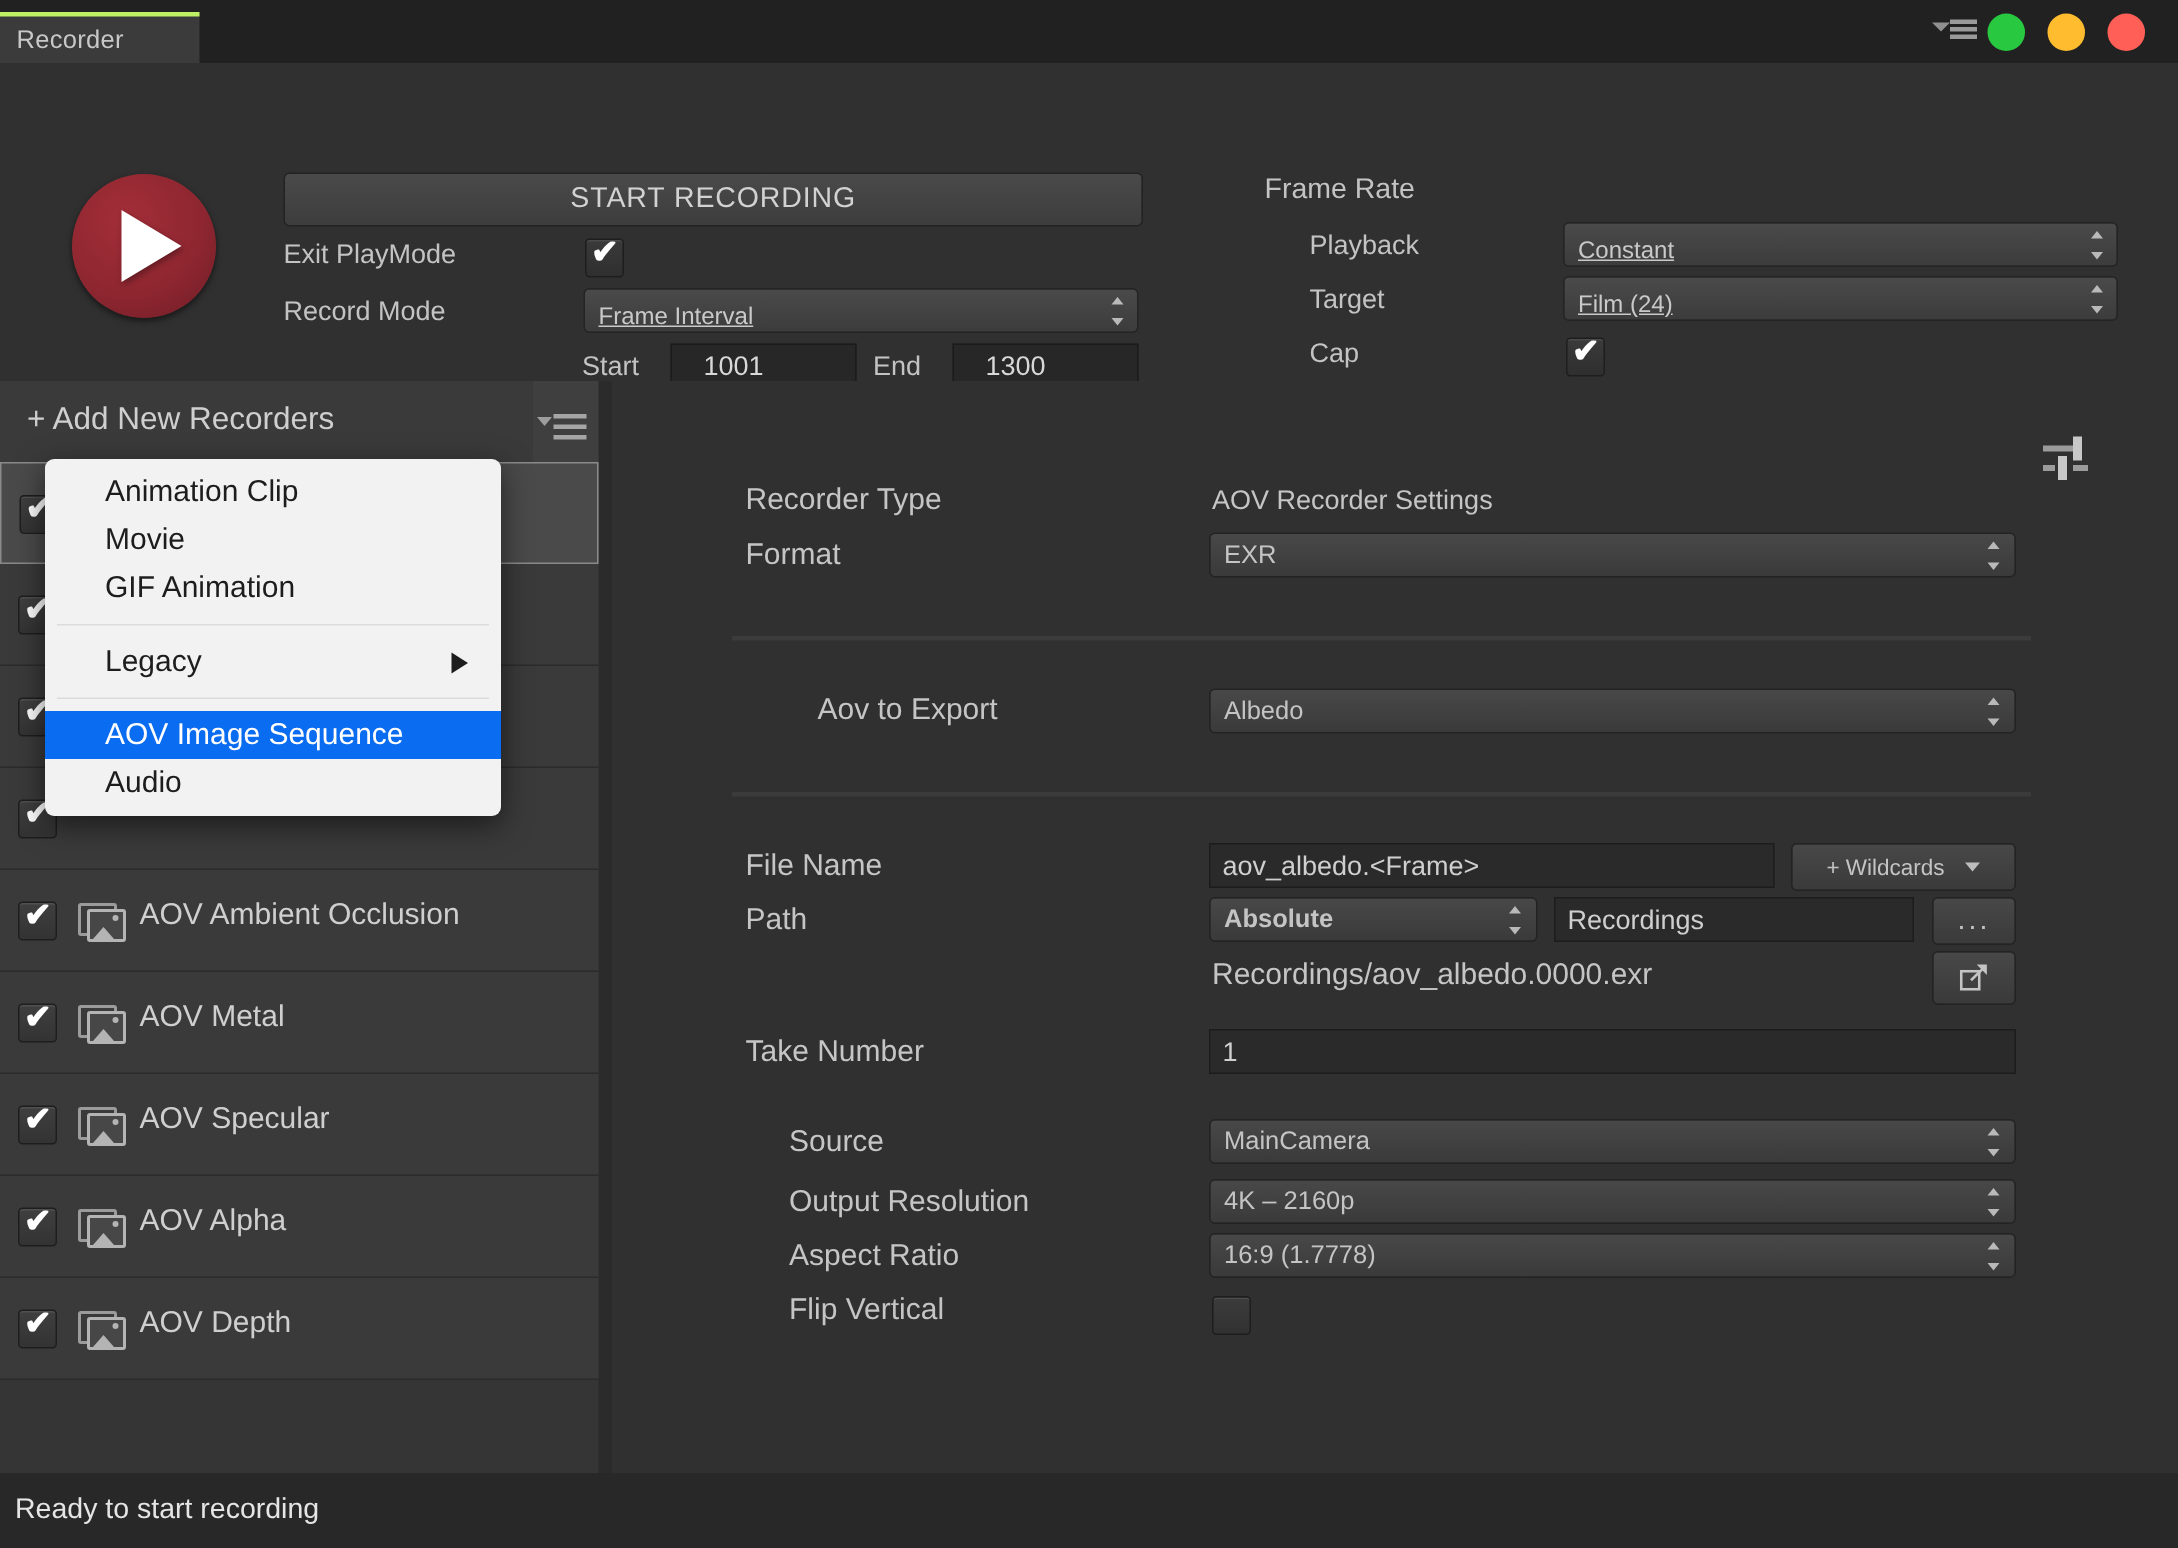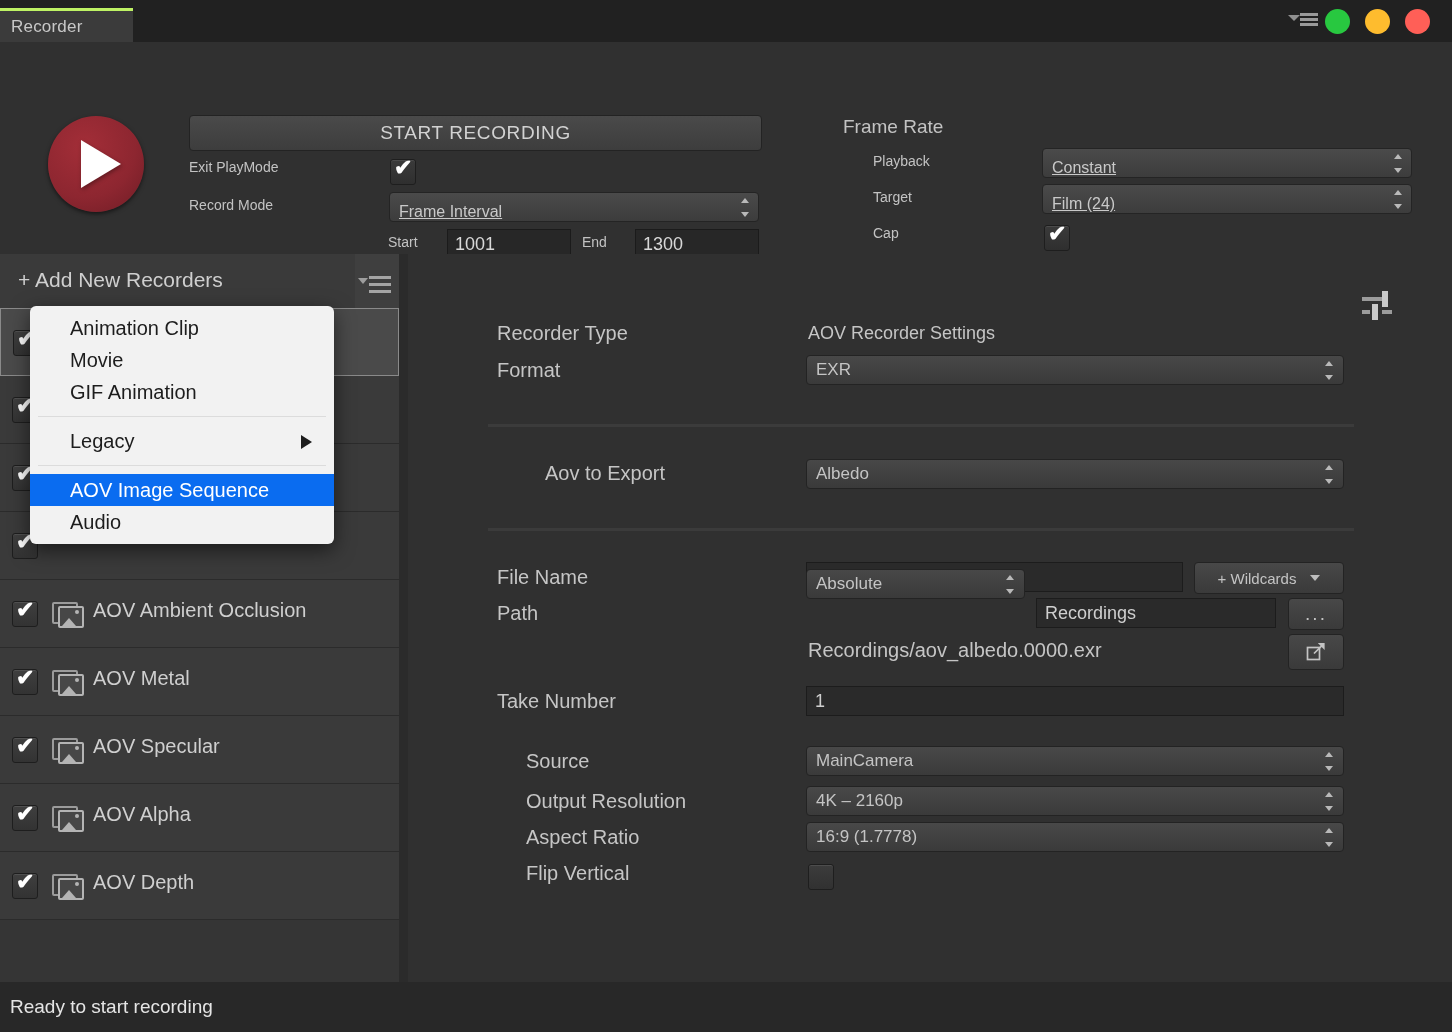--- a/index.html
+++ b/index.html
@@ -33,21 +33,21 @@
     background:radial-gradient(circle at 38% 32%,#a32e38 0%,#8d2630 58%,#6e1c25 100%);
     box-shadow:0 2px 4px rgba(0,0,0,.55);}
   .recbtn .tri{position:absolute;left:33px;top:24px;width:0;height:0;
     border-top:24px solid transparent;border-bottom:24px solid transparent;border-left:40px solid #ffffff;
     filter:drop-shadow(1px 2px 2px rgba(0,0,0,.35));}
 
   .startrec{position:absolute;left:189px;top:73px;width:571px;height:34px;
     background:linear-gradient(#4a4a4a,#3d3d3d);border:1px solid #232323;border-radius:4px;
     color:#d2d2d2;font-size:19px;display:flex;align-items:center;justify-content:center;letter-spacing:.6px;}
 
-  .lbl{position:absolute;font-size:14px;color:#c3c3c3;}
+  .lbl{position:absolute;font-size:18px;color:#c3c3c3;}
   .lbl-exit{left:189px;top:117px;}
   .lbl-rmode{left:189px;top:155px;}
   .lbl-start{left:388px;top:192px;}
   .lbl-end{left:582px;top:192px;}
   .lbl-fr{left:843px;top:74px;font-size:19px;}
   .lbl-pb{left:873px;top:111px;}
   .lbl-tg{left:873px;top:147px;}
   .lbl-cap{left:873px;top:183px;}
 
   .chk{position:absolute;width:24px;height:24px;border-radius:3px;
@@ -62,21 +62,21 @@
   .popup .arrows{position:absolute;right:8px;top:5px;width:9px;height:19px;}
   .popup .arrows:before,.popup .arrows:after{content:"";position:absolute;left:0;width:0;height:0;
     border-left:4.5px solid transparent;border-right:4.5px solid transparent;}
   .popup .arrows:before{top:0;border-bottom:5px solid #b9b9b9;}
   .popup .arrows:after{bottom:0;border-top:5px solid #b9b9b9;}
   .pm-rmode{left:389px;top:150px;width:370px;}
   .pm-pb{left:1042px;top:106px;width:370px;}
   .pm-tg{left:1042px;top:142px;width:370px;}
 
   .field{position:absolute;height:30px;background:#272727;border:1px solid #1b1b1b;
-    color:#d8d8d8;font-size:18px;display:flex;align-items:center;padding-left:7px;box-sizing:border-box;}
+    color:#d8d8d8;font-size:18px;display:flex;align-items:center;padding-left:21px;box-sizing:border-box;}
   .f-start{left:447px;top:187px;width:124px;}
   .f-end{left:635px;top:187px;width:124px;}
 
   
   .leftpanel{position:absolute;left:0;top:254px;width:399px;height:728px;background:#353535;}
   .addbar{position:absolute;left:0;top:0;width:355px;height:54px;background:#3a3a3a;}
   .addbar-txt{position:absolute;left:18px;top:14px;font-size:21px;color:#cfcfcf;}
   .addmenu-btn{position:absolute;left:355px;top:0;width:44px;height:54px;background:#3f3f3f;}
   .addmenu-btn .bar{position:absolute;left:14px;width:22px;height:3px;background:#a5a5a5;}
   .addmenu-btn .bar.b1{top:22px;}.addmenu-btn .bar.b2{top:29px;}.addmenu-btn .bar.b3{top:36px;}
@@ -334,21 +334,21 @@
   <div class="sep" style="top:528px;"></div>
 
   <span class="rlbl" style="left:497px;top:566px;">File Name</span>
   <div class="rfield" style="left:806px;top:562px;width:377px;">aov_albedo.&lt;Frame&gt;</div>
   <div class="btnsm" style="left:1194px;top:562px;width:148px;height:30px;">
     <span>+ Wildcards</span>
     <span style="display:inline-block;margin-left:14px;width:0;height:0;border-left:5px solid transparent;border-right:5px solid transparent;border-top:6px solid #bdbdbd;"></span>
   </div>
 
   <span class="rlbl" style="left:497px;top:602px;">Path</span>
-  <div class="rpop" style="left:806px;top:569px;width:219px;">
+  <div class="rpop" style="left:806px;top:598px;width:219px;font-weight:bold;">
     <span>Absolute</span>
     <span class="arrows"></span>
   </div>
   <div class="rfield" style="left:1036px;top:598px;width:240px;">Recordings</div>
   <div class="btnsm" style="left:1288px;top:598px;width:54px;height:30px;font-size:19px;letter-spacing:2px;">...</div>
 
   <span class="rval" style="left:808px;top:639px;font-size:20px;">Recordings/aov_albedo.0000.exr</span>
   <div class="btnsm" style="left:1288px;top:634px;width:54px;height:34px;">
     <svg width="20" height="20" viewBox="0 0 20 20">
       <rect x="1.5" y="5.5" width="12" height="12" fill="none" stroke="#c4c4c4" stroke-width="1.7"></rect>

